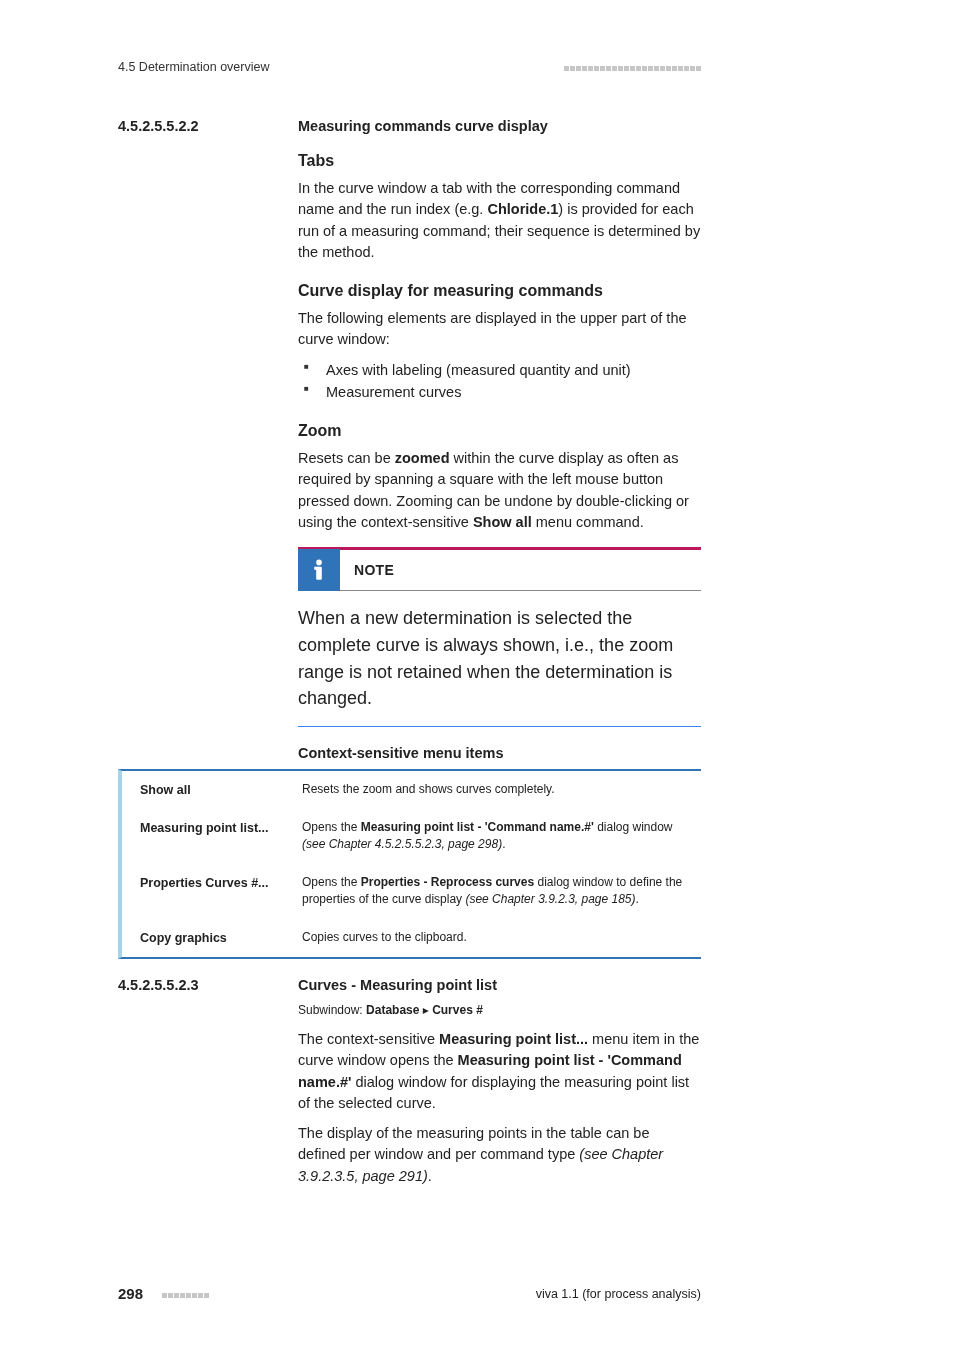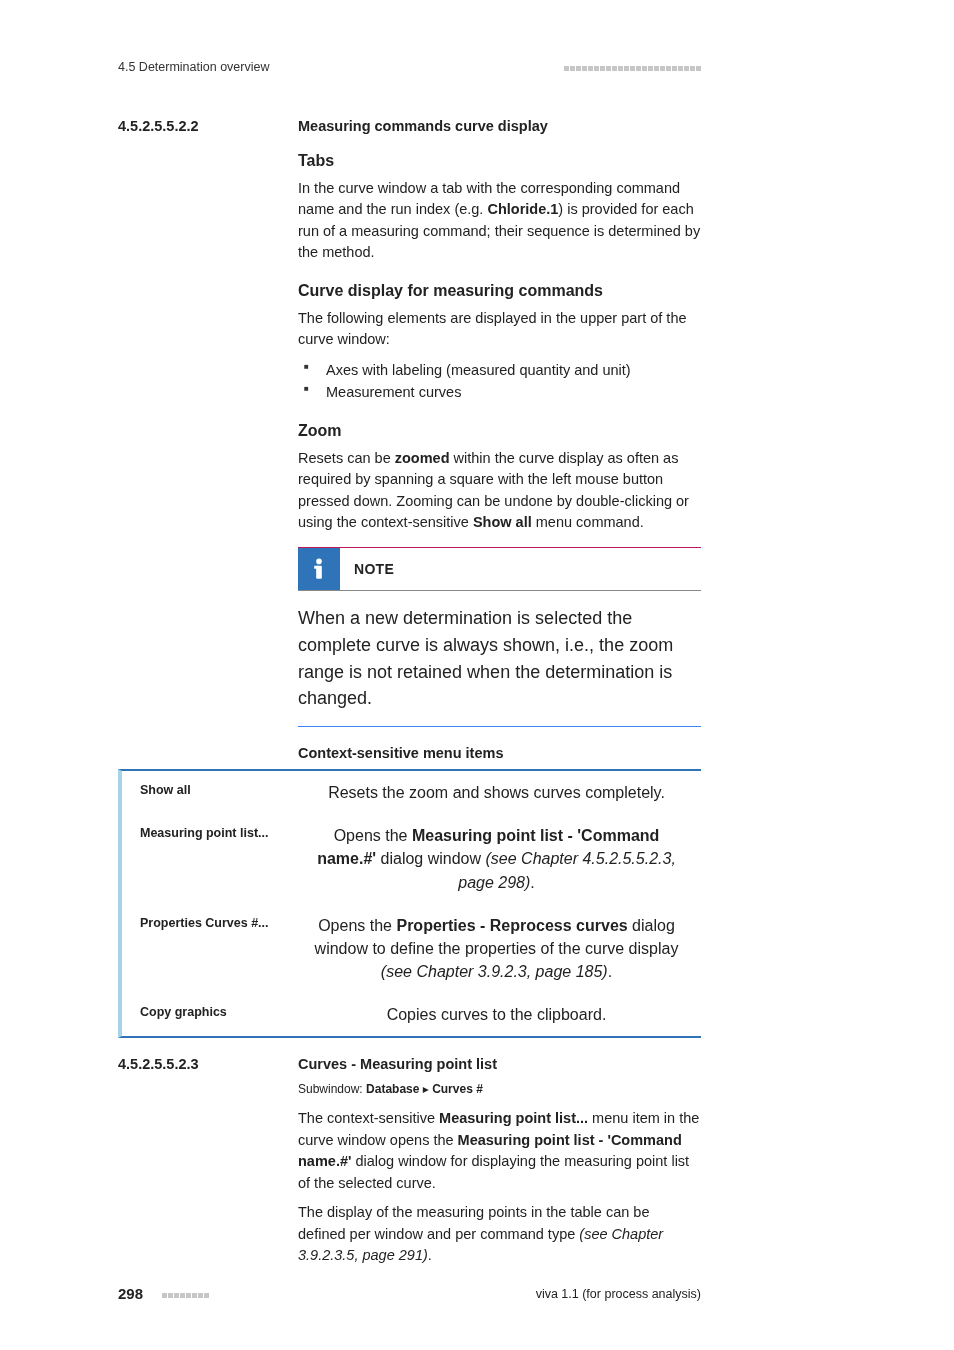--- a/index.html
+++ b/index.html
@@ -13,30 +13,30 @@
   .sec-title { font-weight: 700; font-size: 14.5px; }
   .body { margin-left: 180px; }
   .h3 { font-weight: 700; font-size: 16px; margin-top: 18px; margin-bottom: 8px; }
   p.text { font-size: 14.5px; line-height: 1.48; margin-bottom: 8px; color: #222; }
   .bold { font-weight: 700; margin-top: 36px; }
   .italic { font-style: italic; }
   ul.blist { list-style: none; padding-left: 0; margin: 6px 0 10px 0; }
   ul.blist li { font-size: 14.5px; line-height: 1.55; padding-left: 28px; position: relative; }
   ul.blist li::before { content: "■"; position: absolute; left: 6px; top: 2px; font-size: 8px; color: #333; }
   .note-box { margin-top: 14px; margin-bottom: 18px; }
-  .note-head { display: flex; align-items: center; border-top: 1px solid #be185d; border-bottom: 1px solid #888; padding: 0; height: 44px; }
+  .note-head { display: flex; align-items: center; border-top: 3px solid #be185d; border-bottom: 1px solid #888; padding: 0; height: 44px; }
   .note-icon { width: 42px; height: 42px; background: #2f73b8; display: flex; align-items: center; justify-content: center; margin-right: 14px; }
   .note-icon svg { width: 26px; height: 26px; }
   .note-label { font-weight: 700; font-size: 14px; letter-spacing: 0.3px; }
   .note-body { padding: 14px 0 14px 0; border-bottom: 1px solid #3b82f6; font-size: 18px; line-height: 1.48; }
   .menu-h3 { font-weight: 700; font-size: 14.5px; margin: 18px 0 8px 180px; }
   .ctx-table { margin: 0 0 18px 0; border-top: 2px solid #2f73b8; border-bottom: 2px solid #2f73b8; border-left: 4px solid #a7d3e8; background: #fff; }
   .ctx-row { display: flex; padding: 10px 10px 10px 18px; }
   .ctx-label { width: 162px; flex: 0 0 162px; font-weight: 700; font-size: 12.5px; line-height: 1.45; color: #222; }
-  .ctx-desc { flex: 1; font-size: 16px; line-height: 1.45; text-align: center; }
+  .ctx-desc { flex: 1; font-size: 12px; line-height: 1.45; }
   .subwindow { font-size: 12px; margin: 3px 0 12px 180px; }
   .footer { position: absolute; bottom: 48px; left: 118px; right: 98px; display: flex; justify-content: space-between; align-items: center; font-size: 12.5px; }
   .footer-left { display: flex; align-items: center; gap: 18px; }
   .pagenum { font-weight: 700; font-size: 15px; }
   .footer .dashes span { background: #c6c6c6; }
 </style>
 </head>
 <body>
 
 <div class="page">

